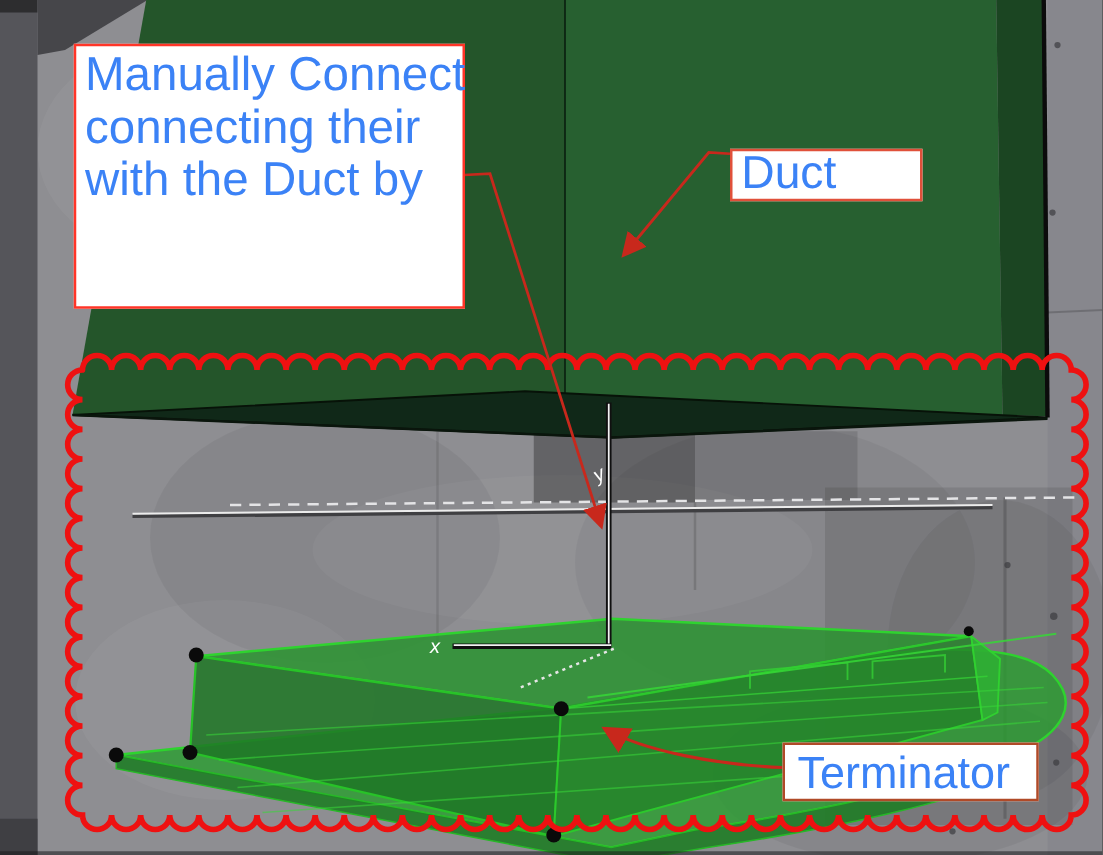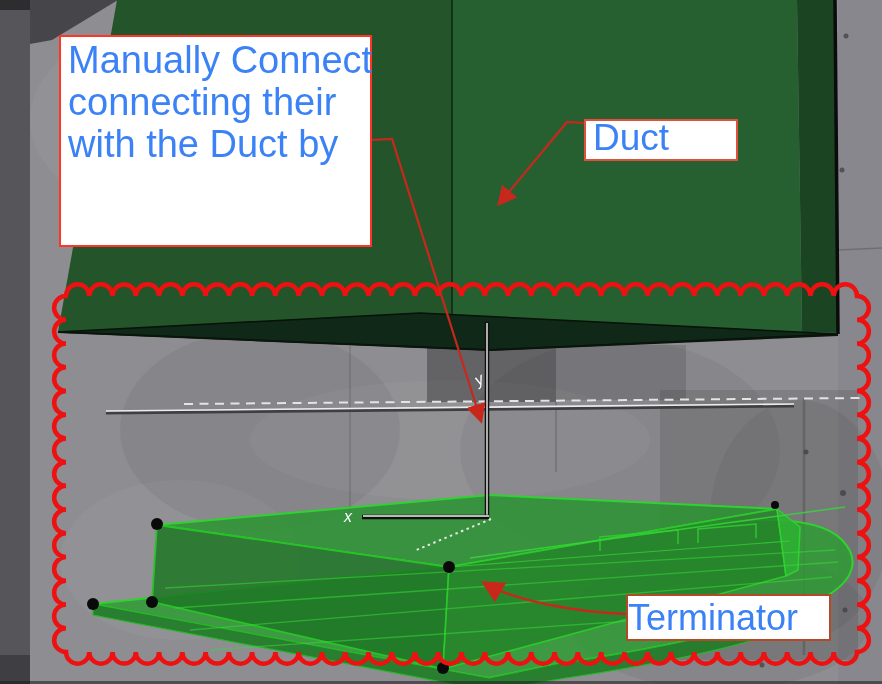--- a/index.html
+++ b/index.html
@@ -17,21 +17,21 @@
     border:2px solid #ff3528;padding:2px 0 0 7px;
     font-size:38px;line-height:42px;
   }
   .duct-box{
     left:584px;top:119px;width:154px;height:42px;
     border:2px solid #e0503a;padding-left:7px;
     font-size:37px;display:flex;align-items:flex-end;
   }
   .terminator-box{
     left:626px;top:594px;width:205px;height:47px;
-    border:2px solid #b04a28;
+    border:2px solid #b04a28;padding-left:10px;
     font-size:36px;display:flex;align-items:center;
   }
   .note-line{display:block;}
 </style>
 </head>
 <body>
 
 <div id="stage">
 
 <svg width="882" height="684" viewBox="0 0 882 684">

